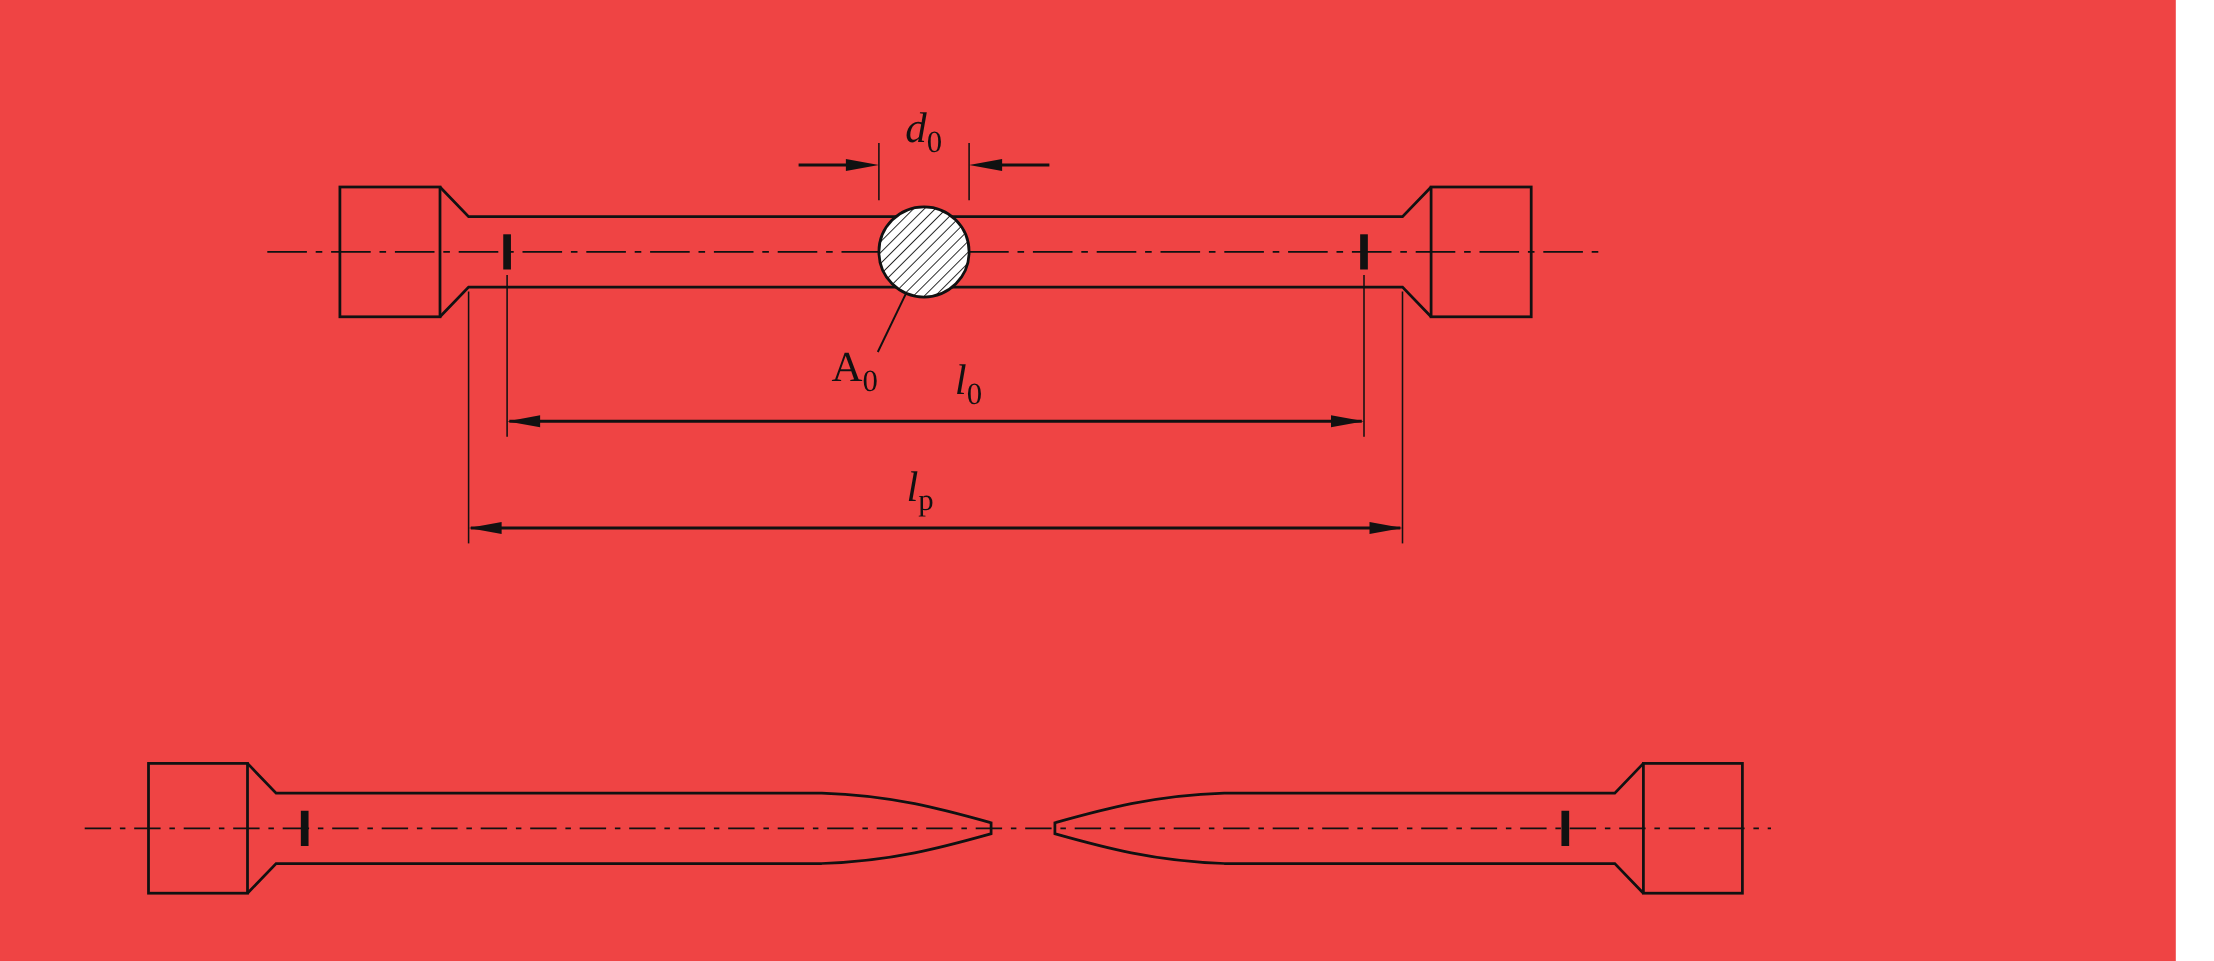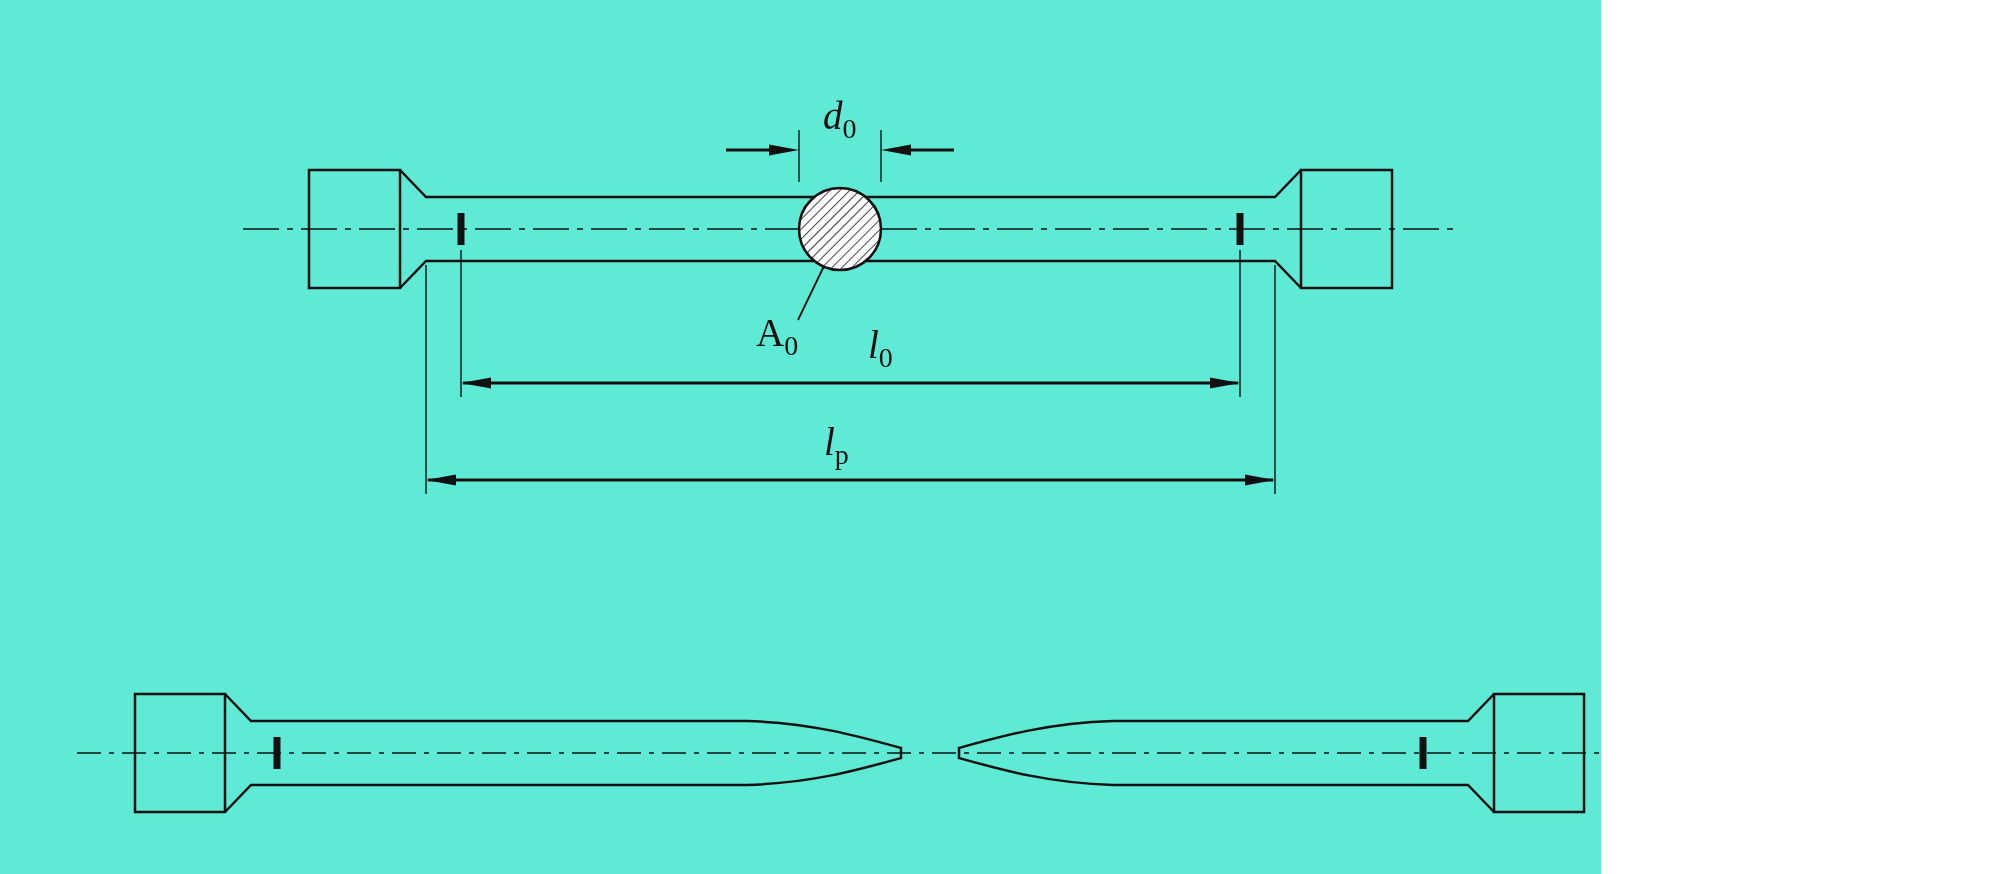--- a/index.html
+++ b/index.html
@@ -1,23 +1,23 @@
 <!DOCTYPE html>
 <html><head>
 <meta charset="utf-8">
 <style>
   html, body {
     margin: 0;
     padding: 0;
     background: #ffffff;
   }
   .canvas {
-    width: 1601px;
+    width: 1978px;
     height: 874px;
-    background: #5eead4;
+    background: #ef4444;
     position: relative;
     overflow: hidden;
   }
   svg { display: block; }
   .outline   { stroke: #111111; stroke-width: 2.5; fill: none; }
   .centerline{ stroke: #111111; stroke-width: 1.6; fill: none; }
   .gauge     { stroke: #111111; stroke-width: 7;   fill: none; }
   .dimline   { stroke: #111111; stroke-width: 2.8; fill: none; }
   .extline   { stroke: #111111; stroke-width: 1.4; fill: none; }
   .leader    { stroke: #111111; stroke-width: 1.8; fill: none; }

